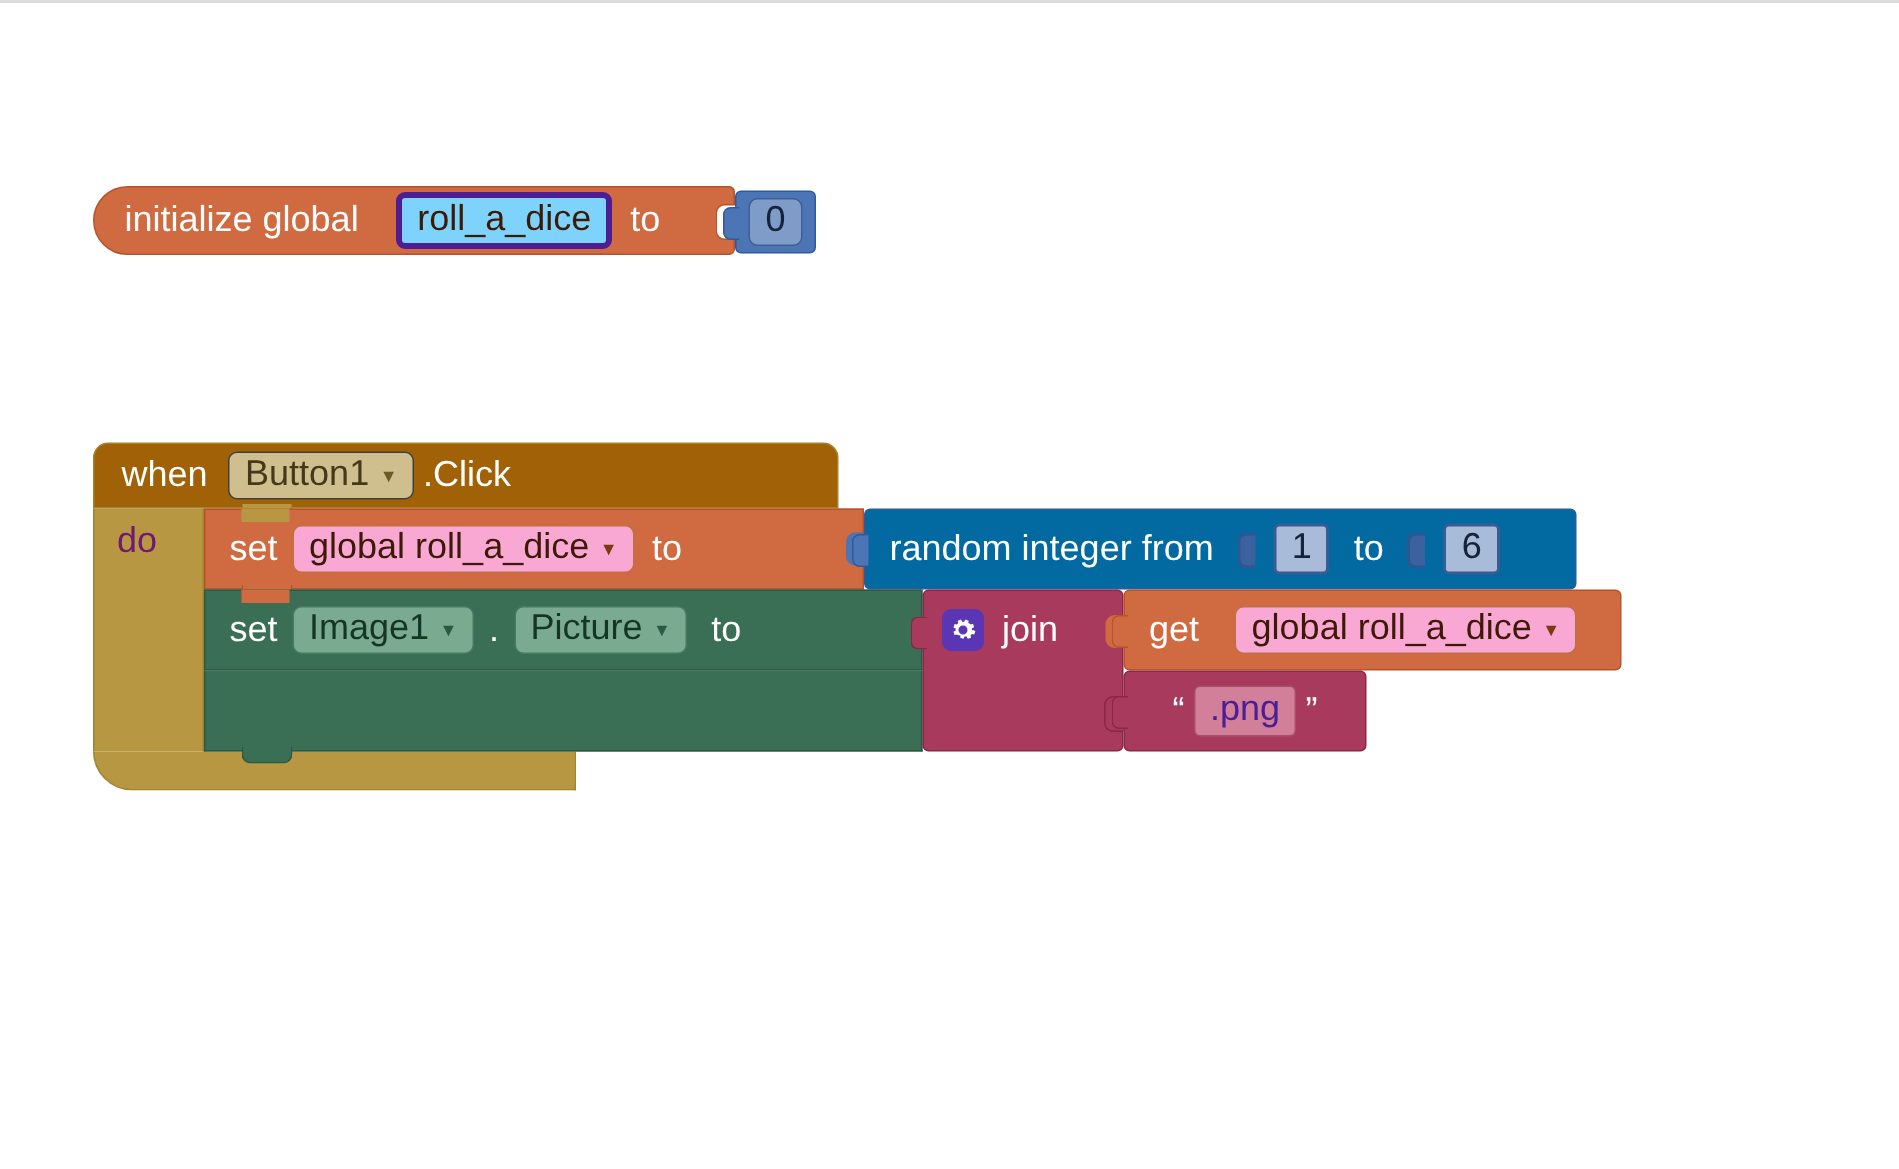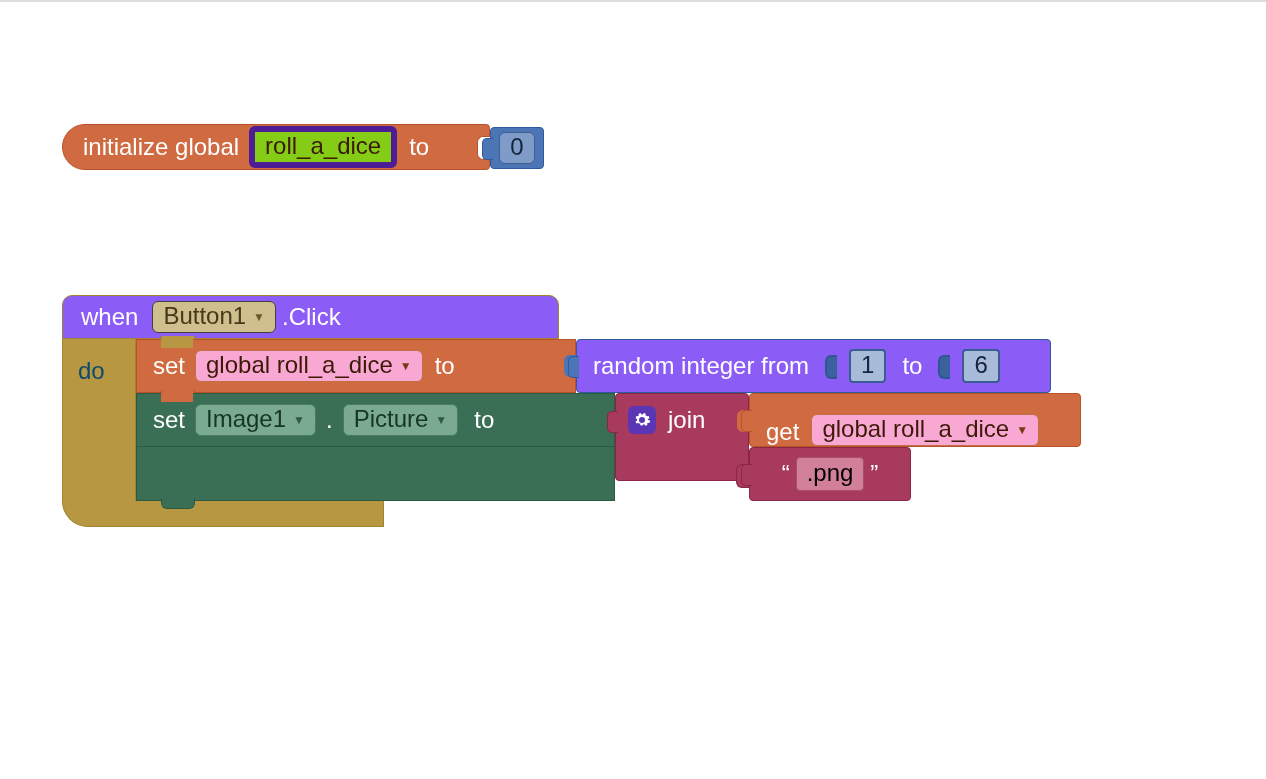--- a/index.html
+++ b/index.html
@@ -100,38 +100,39 @@
     border-top-left-radius: 5px;
     border-bottom-left-radius: 5px;
   }
   .num-chip {
     background: #7f9cc8;
     color: #15233d;
     border: 1px solid #3f5f93;
     font-weight: 500;
   }
   .name-chip-orange {
-    background: #84cc16;
+    background: #7dd3fc;
     color: #3c1a05;
-    border: 6px solid #4c1d95;
+    border: 4px solid #4c1d95;
+    margin-left: 15px;
   }
 
   
   .event-frame {
     position: absolute;
     left: 62px;
     top: 293px;
     width: 1000px;
     height: 235px;
   }
   .gold-header {
     position: absolute;
     left: 0; top: 0;
     width: 497px; height: 44px;
-    background: #8b5cf6;
+    background: #a16207;
     border: 1px solid #a0842f;
     border-top-left-radius: 10px;
     border-top-right-radius: 10px;
     display: flex;
     align-items: center;
     padding-left: 18px;
     box-sizing: border-box;
   }
   .gold-left {
     position: absolute;
@@ -148,22 +149,21 @@
     width: 322px; height: 26px;
     background: #b79741;
     border: 1px solid #a0842f;
     border-bottom-left-radius: 26px;
     border-top: none;
     box-sizing: border-box;
   }
   .gold-do {
     position: absolute;
     left: 16px; top: 52px;
-    color: #0c4a6e;
-    margin-top: 10px;
+    color: #701a75;
   }
   .comp-chip {
     background: #cfbf8e;
     color: #45391a;
     border: 1px solid #404040;
   }
   .comp-chip .tri { color: #6b5a24; }
 
   
   .gold-header::after {
@@ -222,21 +222,21 @@
     background: #f9a8d4;
     color: #3c1a05;
     border: 1px solid #c17043;
   }
   .dd-chip-orange .tri { color: #7a3a14; }
 
   .row1-blue {
     position: absolute;
     left: 514px; top: 44px;
     width: 475px; height: 54px;
-    background: #8b5cf6;
+    background: #0369a1;
     border: 1px solid #2f5a9e;
     border-radius: 4px;
     display: flex;
     align-items: center;
     padding-left: 16px;
     box-sizing: border-box;
     gap: 16px;
   }
   .row1-blue .plug {
     position: absolute;
@@ -313,21 +313,21 @@
   .dd-chip-green {
     background: #7aaa8f;
     color: #153525;
     border: 1px solid #497b61;
   }
   .dd-chip-green .tri { color: #2e5a44; }
 
   .row2-plum {
     position: absolute;
     left: 553px; top: 98px;
-    width: 134px; height: 88px;
+    width: 134px; height: 108px;
     background: #a83a5d;
     border: 1px solid #8c2647;
     border-radius: 4px;
     box-sizing: border-box;
   }
   .row2-plum .plug {
     position: absolute;
     left: -9px; top: 17px;
     width: 10px; height: 20px;
     background: #a83a5d;
@@ -365,23 +365,23 @@
   .row2-plum .sock2 { top: 70px; background:#a83a5d; border:1px solid #8c2647; border-right:none; }
 
   .row2-get {
     position: absolute;
     left: 687px; top: 98px;
     width: 332px; height: 54px;
     background: #d06a41;
     border: 1px solid #b7522b;
     border-radius: 4px;
     display: flex;
-    align-items: flex-end;
+    align-items: center;
     padding-left: 16px;
-    gap: 12px;
+    gap: 24px;
     box-sizing: border-box;
   }
   .row2-get .plug {
     position: absolute;
     left: -9px; top: 50%;
     width: 10px; height: 20px;
     margin-top: -10px;
     background: #d06a41;
     border: 1px solid #b7522b;
     border-right: none;
@@ -408,21 +408,21 @@
     width: 10px; height: 20px;
     margin-top: -10px;
     background: #a83a5d;
     border: 1px solid #8c2647;
     border-right: none;
     border-top-left-radius: 5px;
     border-bottom-left-radius: 5px;
   }
   .str-chip {
     background: #d27f9a;
-    color: #000000;
+    color: #4c1d95;
     border: 1px solid #a84f6e;
     border-radius: 4px;
     padding: 1px 10px 3px 10px;
   }
   .quote { color: #fff; }
 </style>
 </head>
 <body>
 
 <div class="canvas">

